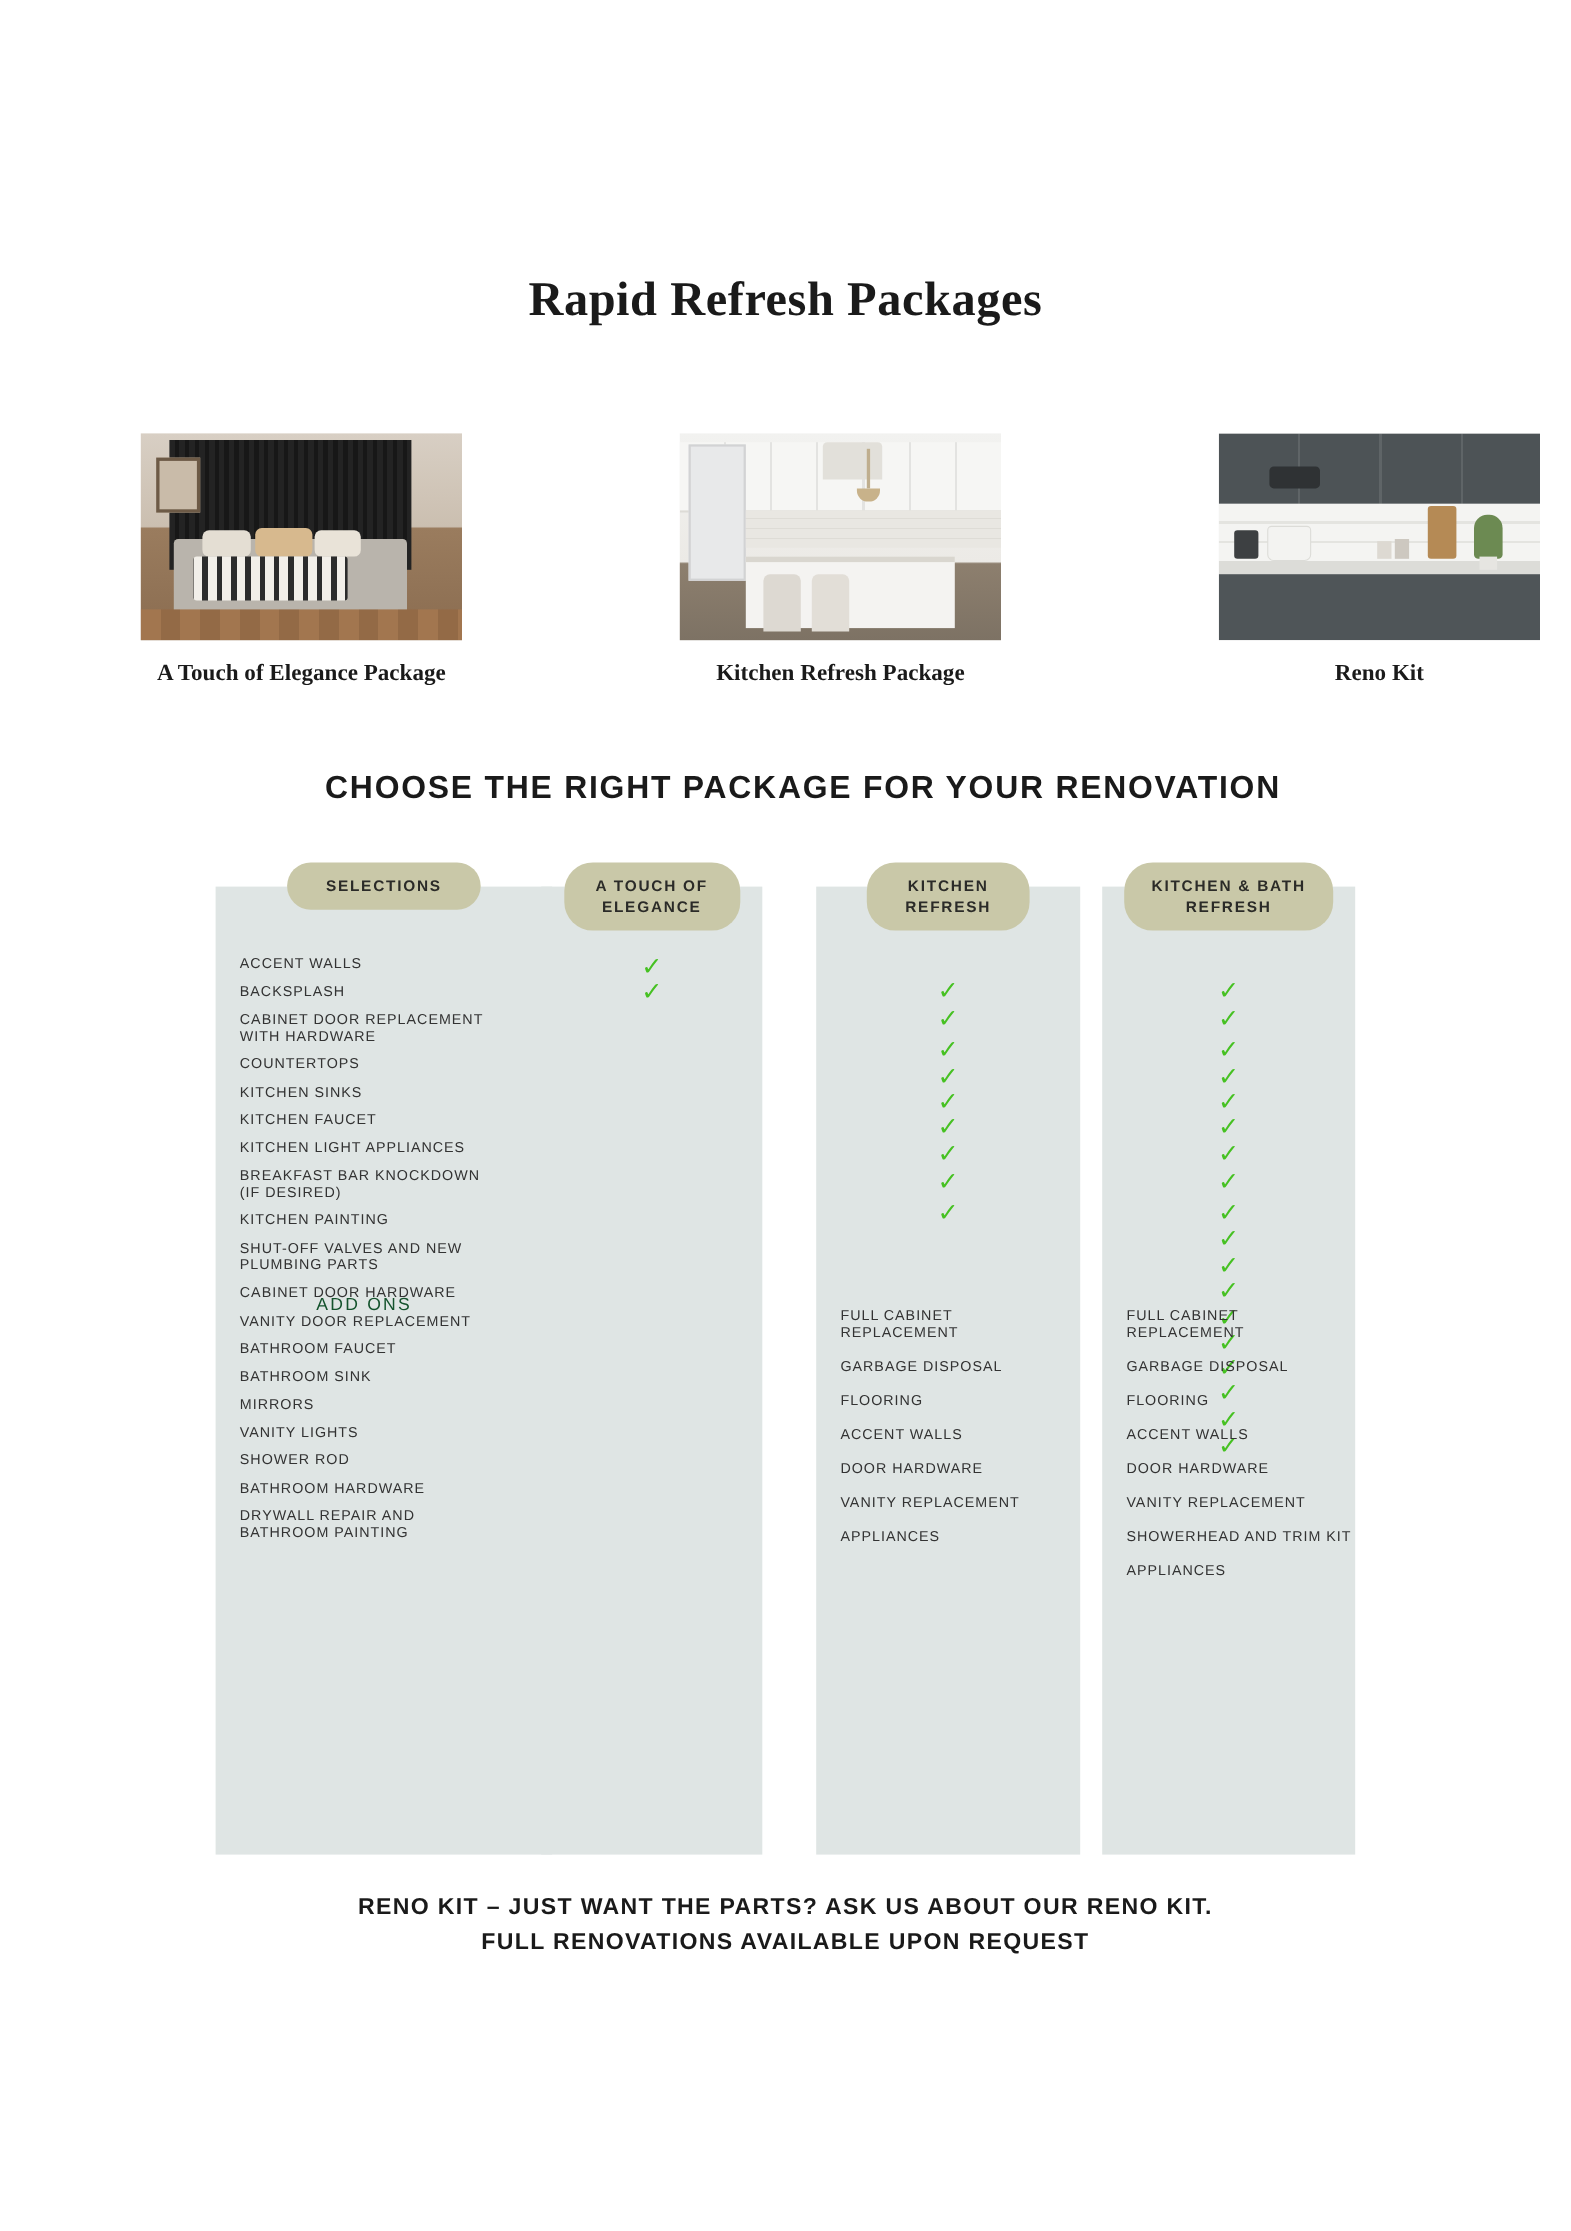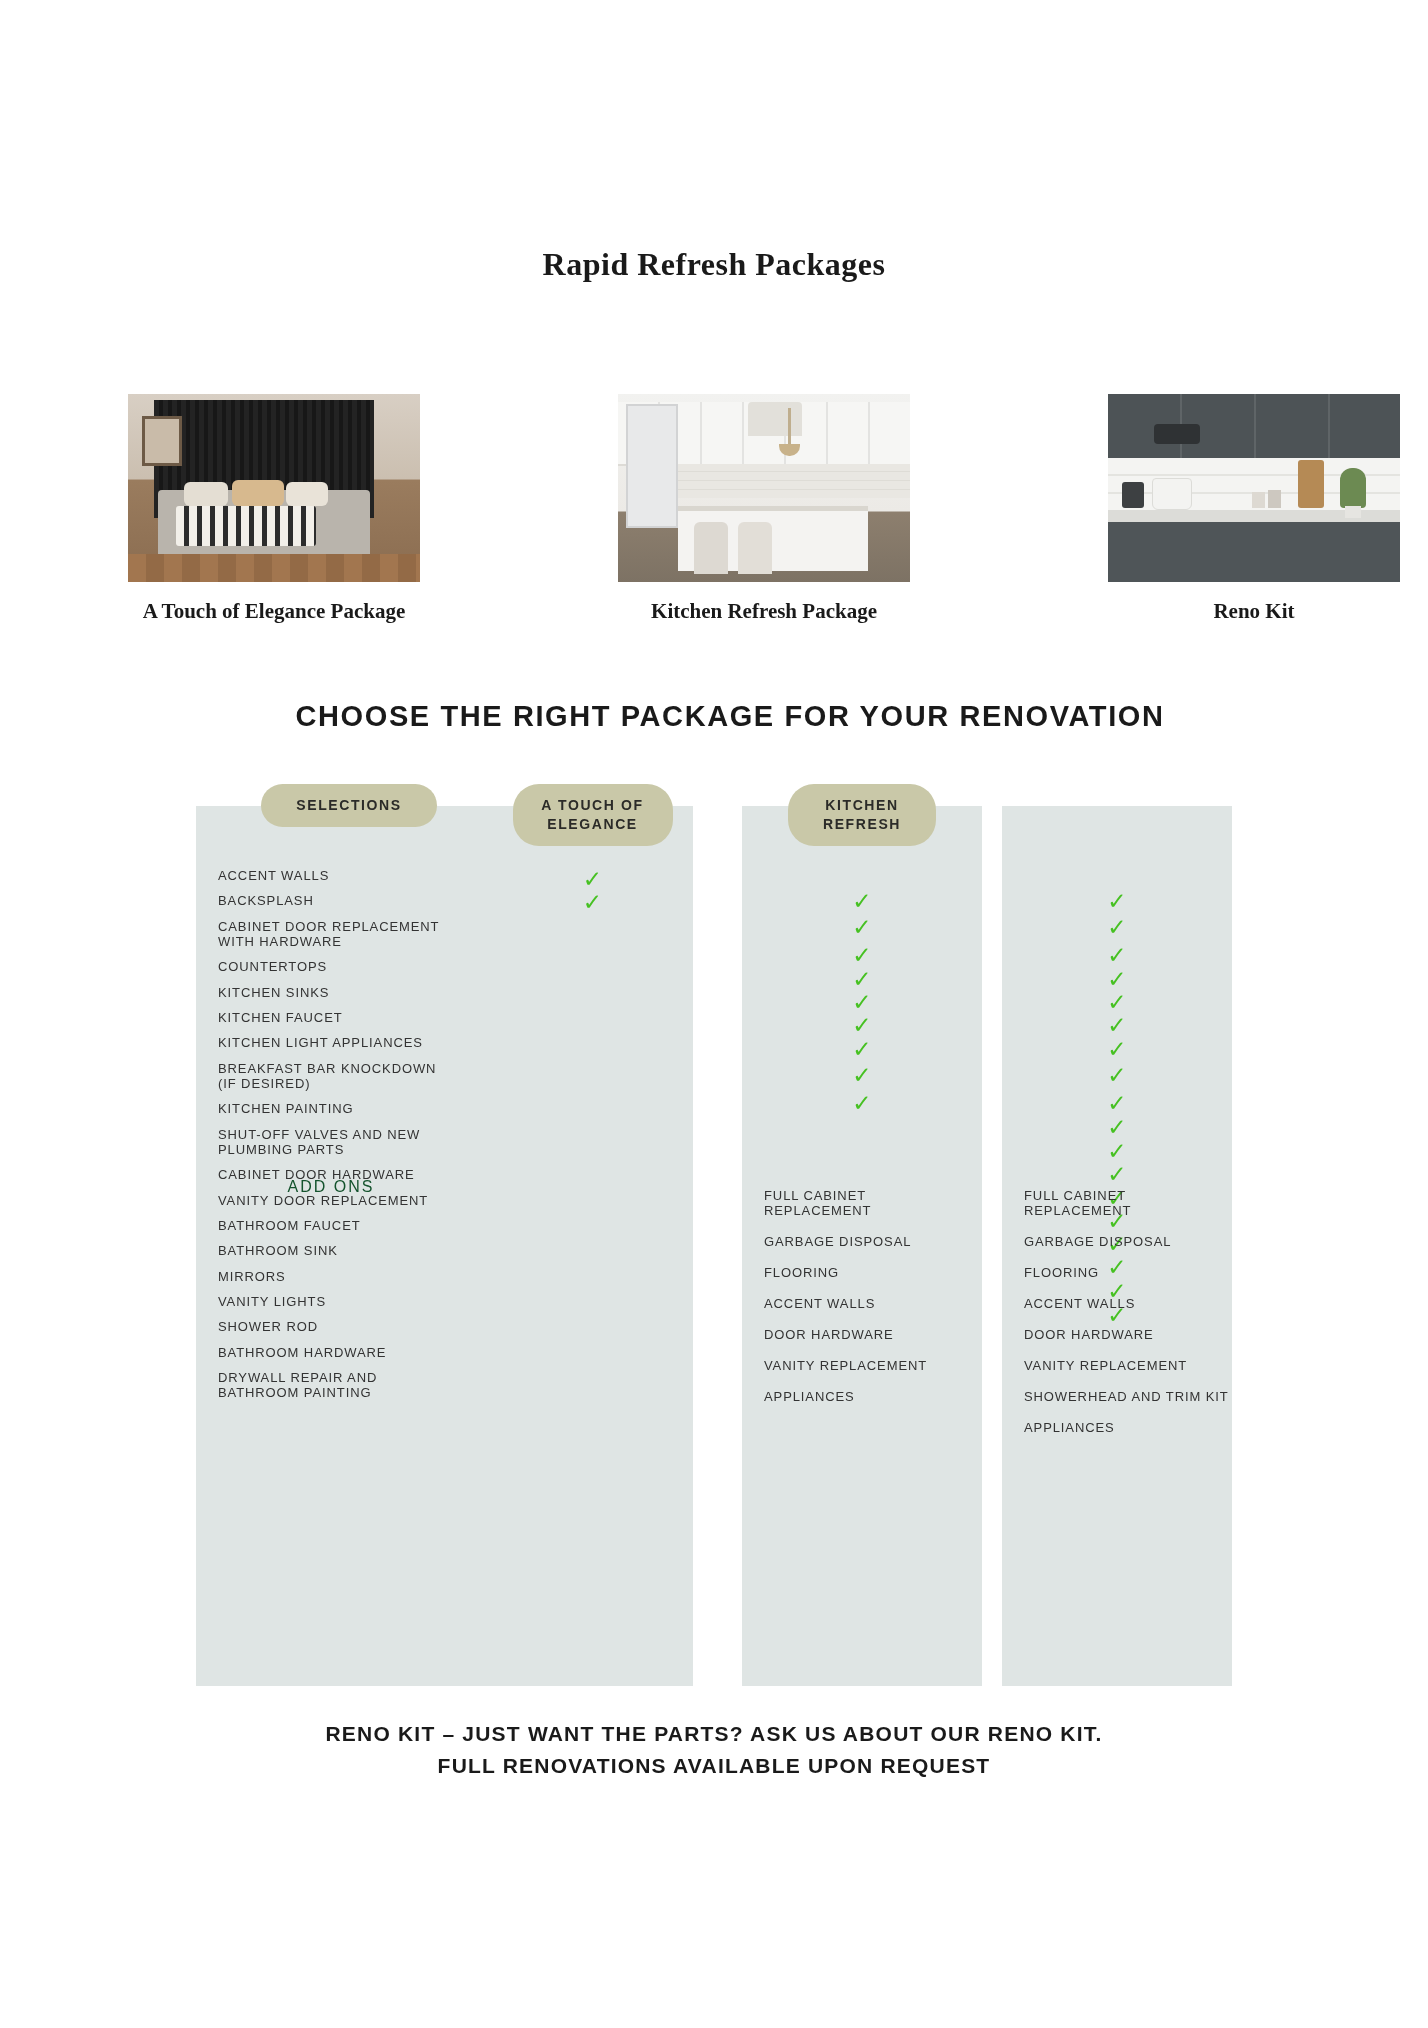--- a/index.html
+++ b/index.html
@@ -21,21 +21,21 @@
     position: relative;
   }
   
   .main-title {
     position: absolute;
     top: 246px;
     left: 0;
     width: 1428px;
     text-align: center;
     font-family: "Liberation Serif", serif;
-    font-size: 32px;
+    font-size: 44px;
     font-weight: 700;
     letter-spacing: 0.5px;
     color: #1a1a1a;
   }
   
   .cards {
     position: absolute;
     top: 394px;
     left: 84px;
     width: 1272px;
@@ -370,20 +370,21 @@
         <div class="addon-item">GARBAGE DISPOSAL</div>
         <div class="addon-item">FLOORING</div>
         <div class="addon-item">ACCENT WALLS</div>
         <div class="addon-item">DOOR HARDWARE</div>
         <div class="addon-item">VANITY REPLACEMENT</div>
         <div class="addon-item">APPLIANCES</div>
       </div>
     </div>
 
     <div class="col c4">
+      <div class="pill">KITCHEN &amp; BATH REFRESH</div>
       <div class="check-col">
         <div class="check" style="left:50%; top:84px;">✓</div>
         <div class="check" style="left:50%; top:110px;">✓</div>
         <div class="check" style="left:50%; top:138px;">✓</div>
         <div class="check" style="left:50%; top:162px;">✓</div>
         <div class="check" style="left:50%; top:185px;">✓</div>
         <div class="check" style="left:50%; top:208px;">✓</div>
         <div class="check" style="left:50%; top:232px;">✓</div>
         <div class="check" style="left:50%; top:258px;">✓</div>
         <div class="check" style="left:50%; top:286px;">✓</div>

